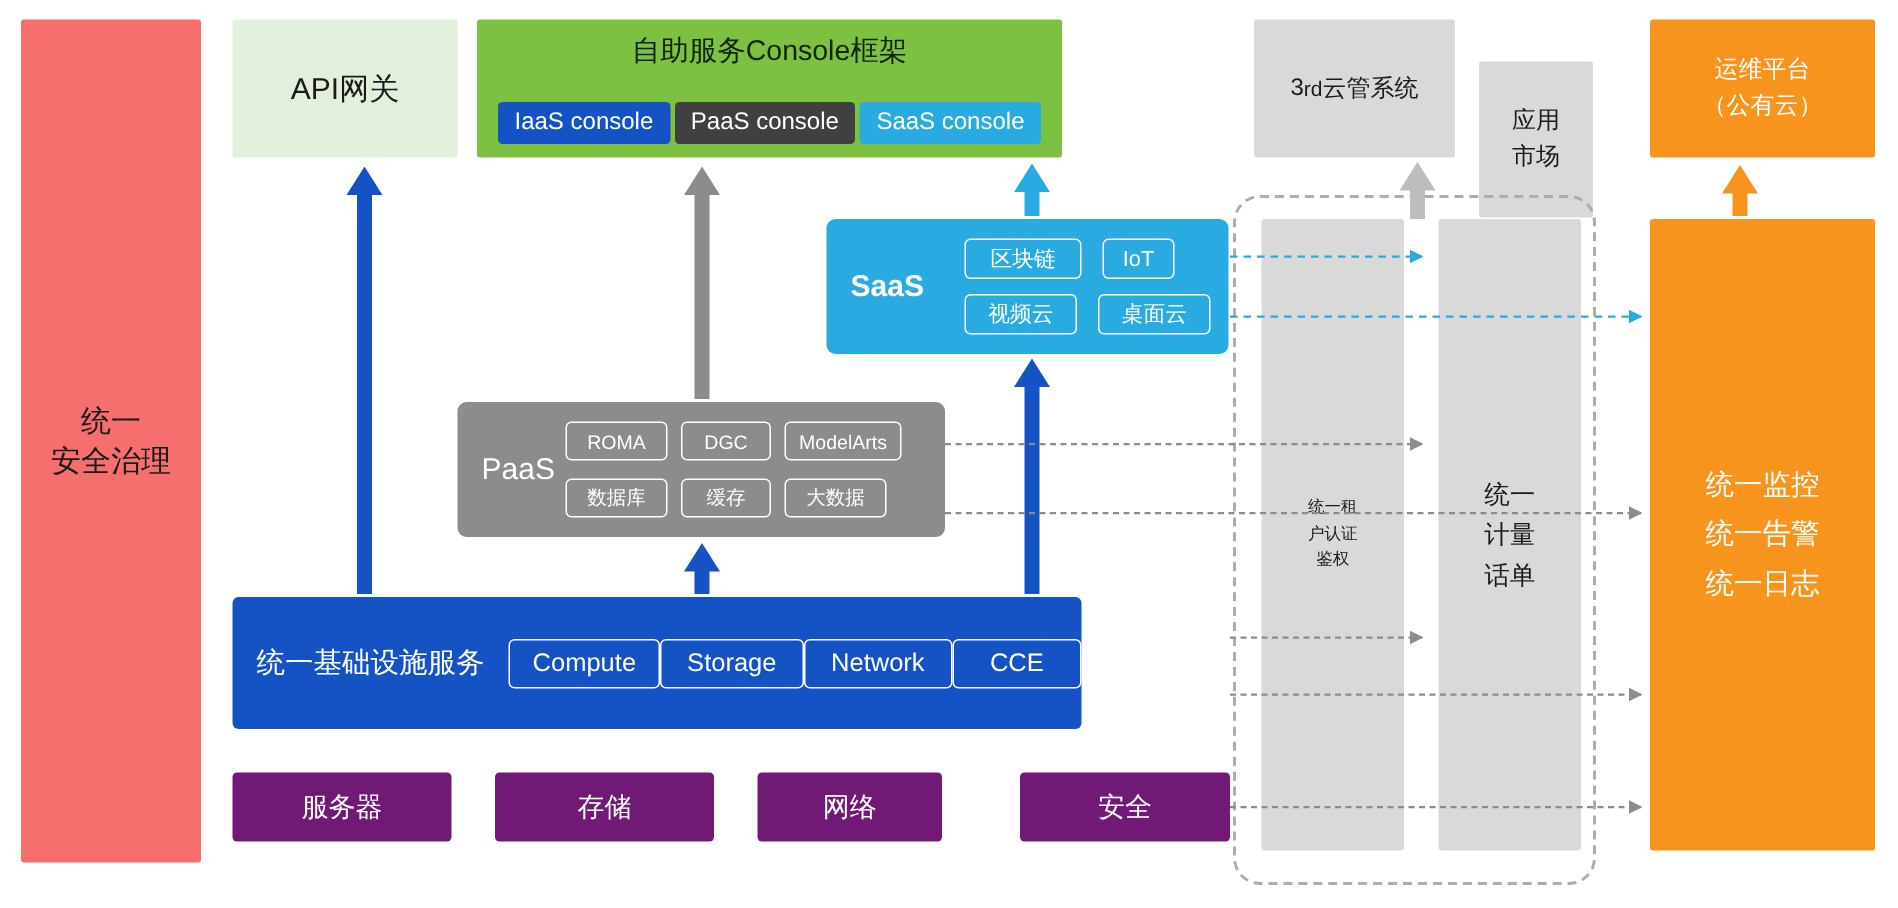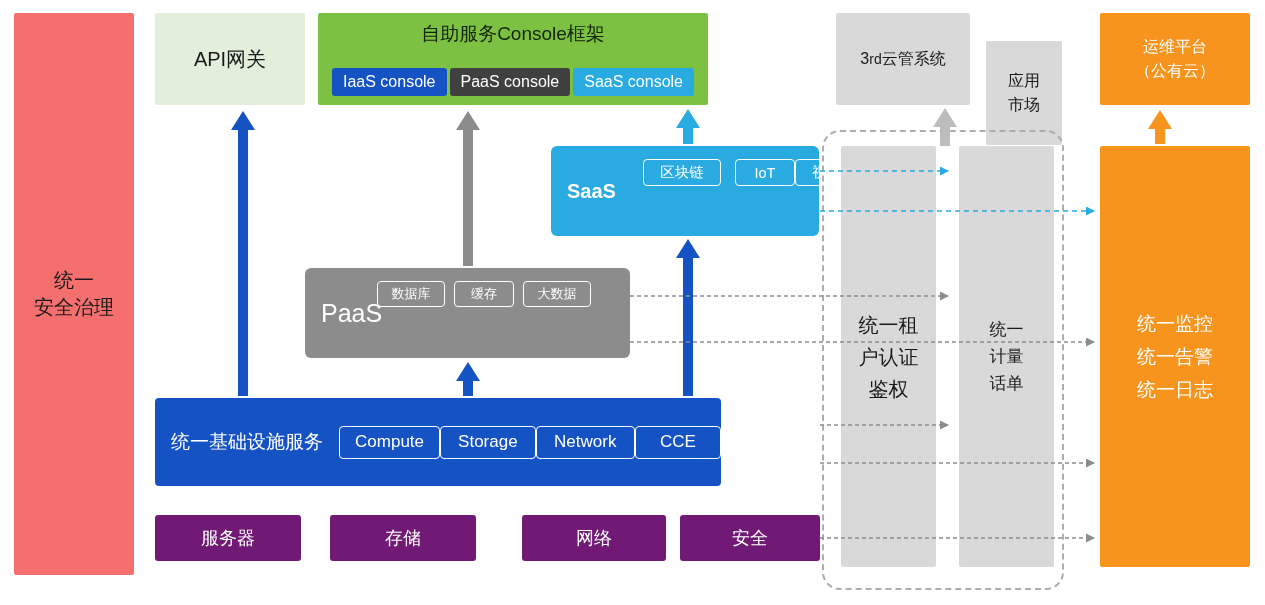--- a/index.html
+++ b/index.html
@@ -21,46 +21,46 @@
   .cc-saas { background:#29ABE2; }
 
   #third-party { left:836px; top:13px; width:134px; height:92px; background:#D9D9D9; color:#1a1a1a; font-size:16px; border-radius:2px; }
   #third-party sup { font-size:14px; }
   #app-market  { left:986px; top:13px; width:76px; height:104px; background:#D9D9D9; color:#1a1a1a; font-size:16px; line-height:1.5; border-radius:2px;margin-top:28px; }
   #ops-platform{ left:1100px; top:13px; width:150px; height:92px; background:#F7941E; color:#fff; font-size:16px; line-height:1.5; border-radius:2px; }
 
   
   #saas-box { left:551px; top:146px; width:268px; height:90px; background:#29ABE2; border-radius:6px; }
   #saas-label { left:16px; top:0; height:100%; display:flex; align-items:center; color:#fff; font-size:20px;font-weight:bold; }
-  #saas-chips { left:92px; top:13px; right:12px; bottom:13px; display:flex; flex-direction:row; justify-content:space-between; }
+  #saas-chips { left:92px; top:13px; right:12px; bottom:13px; display:flex; flex-direction:column; justify-content:space-between; }
   .chip-row { display:flex; gap:14px; }
   .chip { border:1.5px solid #fff; border-radius:4px; color:#fff; display:flex; align-items:center; justify-content:center; }
   .saas-chip { height:27px; font-size:14.5px; }
 
   
   #paas-box { left:305px; top:268px; width:325px; height:90px; background:#8C8C8C; border-radius:6px; }
-  #paas-label { left:16px; top:0; height:100%; display:flex; align-items:center; color:#fff; font-size:25px; }
+  #paas-label { left:16px; top:0; height:100%; display:flex; align-items:center; color:#fff; font-size:20px; }
   #paas-chips { left:72px; top:13px; right:10px; bottom:13px; display:flex; flex-direction:column; justify-content:space-between; }
   .paas-chip { height:26px; font-size:13px; }
   #paas-chips .chip-row { gap:9px; }
 
   
   #infra-box { left:155px; top:398px; width:566px; height:88px; background:#1553C5; border-radius:4px; display:flex; align-items:center; padding-left:16px; }
   #infra-label { color:#fff; font-size:19px; margin-right:16px; white-space:nowrap; }
   .infra-chip { height:33px; font-size:17px; }
 
   .bottom-box { top:515px; height:46px; background:#701a75; color:#fff; font-size:18px; border-radius:3px; }
   #bb-0 { left:155px; width:146px; }
   #bb-1 { left:330px; width:146px; }
-  #bb-2 { left:505px; width:144px;margin-left:17px; }
+  #bb-2 { left:505px; width:123px; }
   #bb-3 { left:680px; width:140px; }
 
   
   #dashed-container { left:822px; top:130px; width:242px; height:460px; border:2px dashed #ADADAD; border-radius:18px; }
-  #auth-bar    { left:841px; top:146px; width:95px; height:421px; background:#D9D9D9; color:#1a1a1a; font-size:20px; line-height:1.6; border-radius:2px; }
+  #auth-bar    { left:841px; top:146px; width:95px; height:421px; background:#D9D9D9; color:#1a1a1a; font-size:11px; line-height:1.6; border-radius:2px; }
   #billing-bar { left:959px; top:146px; width:95px; height:421px; background:#D9D9D9; color:#1a1a1a; font-size:17px; line-height:1.6; border-radius:2px; }
   #monitor-bar { left:1100px; top:146px; width:150px; height:421px; background:#F7941E; color:#fff; font-size:19px; line-height:1.75; border-radius:2px; }
 
   #connector-overlay { position:absolute; left:0; top:0; width:1265px; height:605px; pointer-events:none; z-index:10; }
 </style>
 </head>
 <body>
 
 <div class="canvas">
 
@@ -88,32 +88,37 @@
 市场</div>
 
   <div id="ops-platform" class="abs center pre">运维平台
 （公有云）</div>
 
   <div id="saas-box" class="abs">
     <div id="saas-label" class="abs">SaaS</div>
     <div id="saas-chips" class="abs">
       <div class="chip-row">
         <div class="chip saas-chip" style="width:78px">区块链</div>
-        <div class="chip saas-chip" style="width:60px">IoT</div>
+        <div class="chip saas-chip" style="width:48px">IoT</div>
       </div>
       <div class="chip-row">
         <div class="chip saas-chip" style="width:78px">视频云</div>
         <div class="chip saas-chip" style="width:78px">桌面云</div>
       </div>
     </div>
   </div>
 
   <div id="paas-box" class="abs">
     <div id="paas-label" class="abs">PaaS</div>
     <div id="paas-chips" class="abs">
+      <div class="chip-row">
+        <div class="chip paas-chip" style="width:68px">ROMA</div>
+        <div class="chip paas-chip" style="width:60px">DGC</div>
+        <div class="chip paas-chip" style="width:78px">ModelArts</div>
+      </div>
       <div class="chip-row">
         <div class="chip paas-chip" style="width:68px">数据库</div>
         <div class="chip paas-chip" style="width:60px">缓存</div>
         <div class="chip paas-chip" style="width:68px">大数据</div>
       </div>
     </div>
   </div>
 
   <div id="infra-box" class="abs">
     <span id="infra-label">统一基础设施服务</span>

